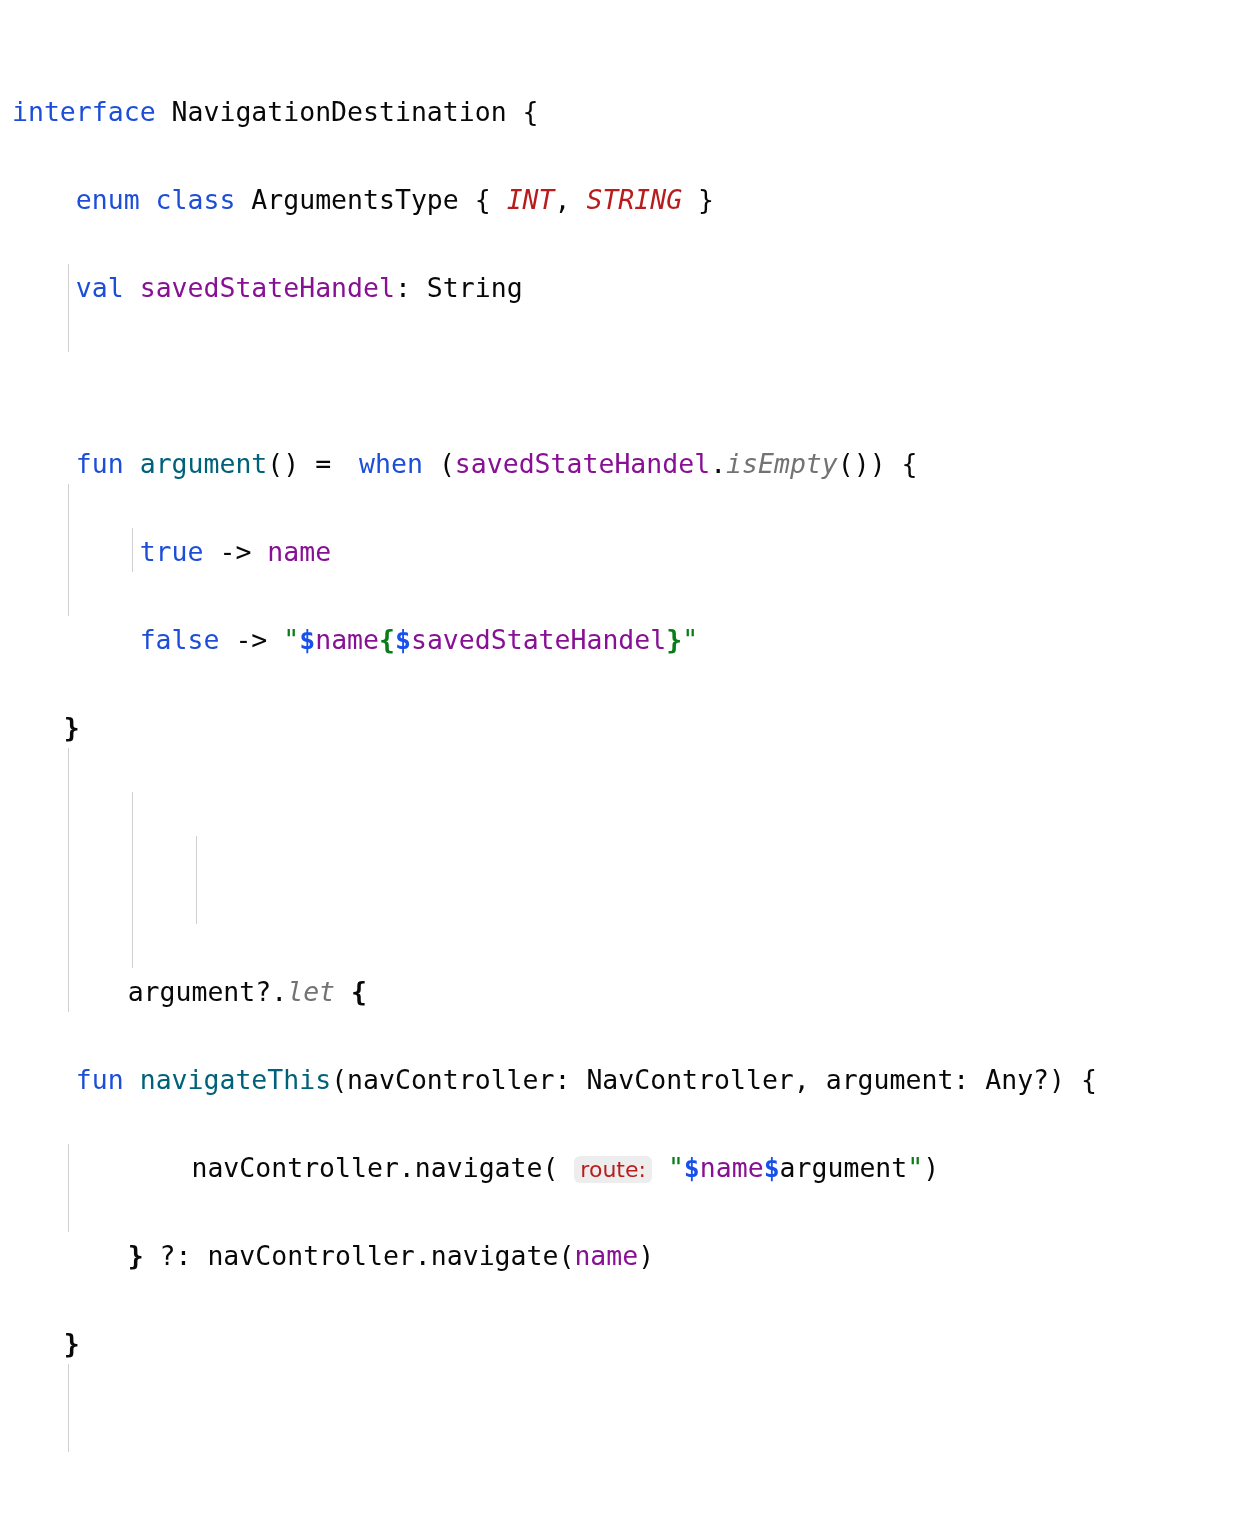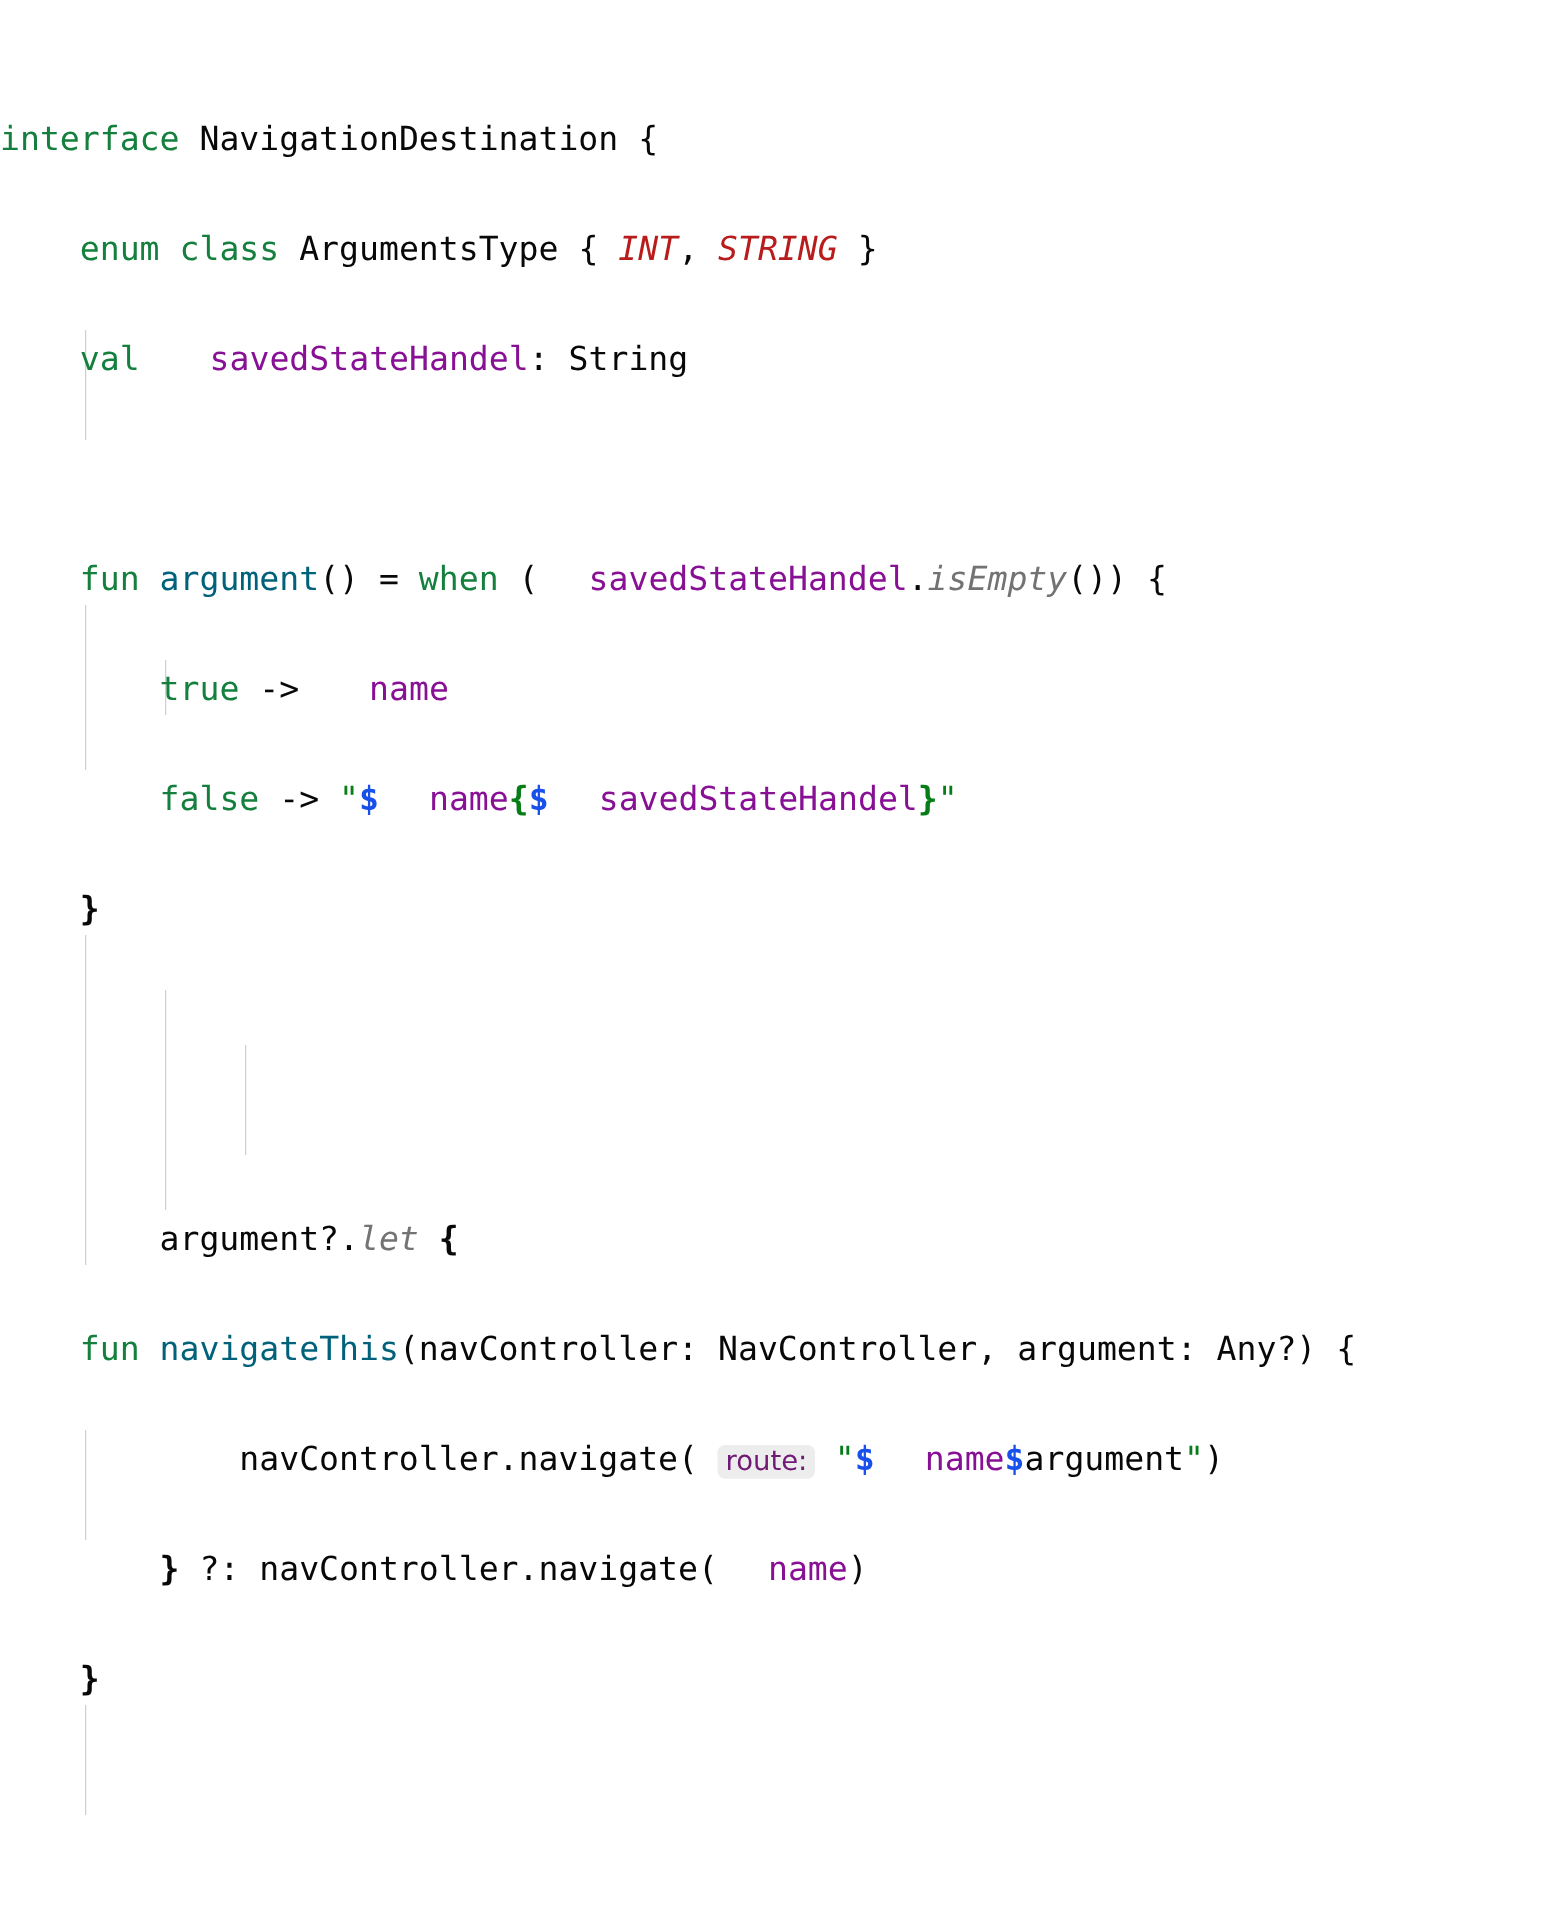--- a/index.html
+++ b/index.html
@@ -30,32 +30,32 @@
     color: #080808;
     letter-spacing: 0px;
     padding-top: 2px;
   }
   .line {
     height: 44px;
     white-space: pre;
     display: block;
   }
   
-  .kw   { color: #15803d; }
+  .kw   { color: #1d4ed8; padding-left: 12px; }
   .fn   { color: #00627A; }
-  .prop { color: #871094; margin-left: 40px; }
+  .prop { color: #871094; }
   .str  { color: #067D17; }
   .plain{ color: #080808; }
   .enum { color: #b91c1c; font-style: italic; }
   .fni  { color: #737373; font-style: italic; }
   .dollar { color: #1750EB; font-weight: bold; }
   .brace-green { color: #067D17; font-weight: bold; }
   .b { font-weight: bold; }
   .hint {
-    color: #701a75;
+    color: #b91c1c;
     background: #EDEDED;
     border-radius: 6px;
     padding: 1px 6px;
     font-size: 22px;
     font-family: "DejaVu Sans", "Liberation Sans", sans-serif;
   }
   
   .guide {
     position: absolute;
     width: 1px;

